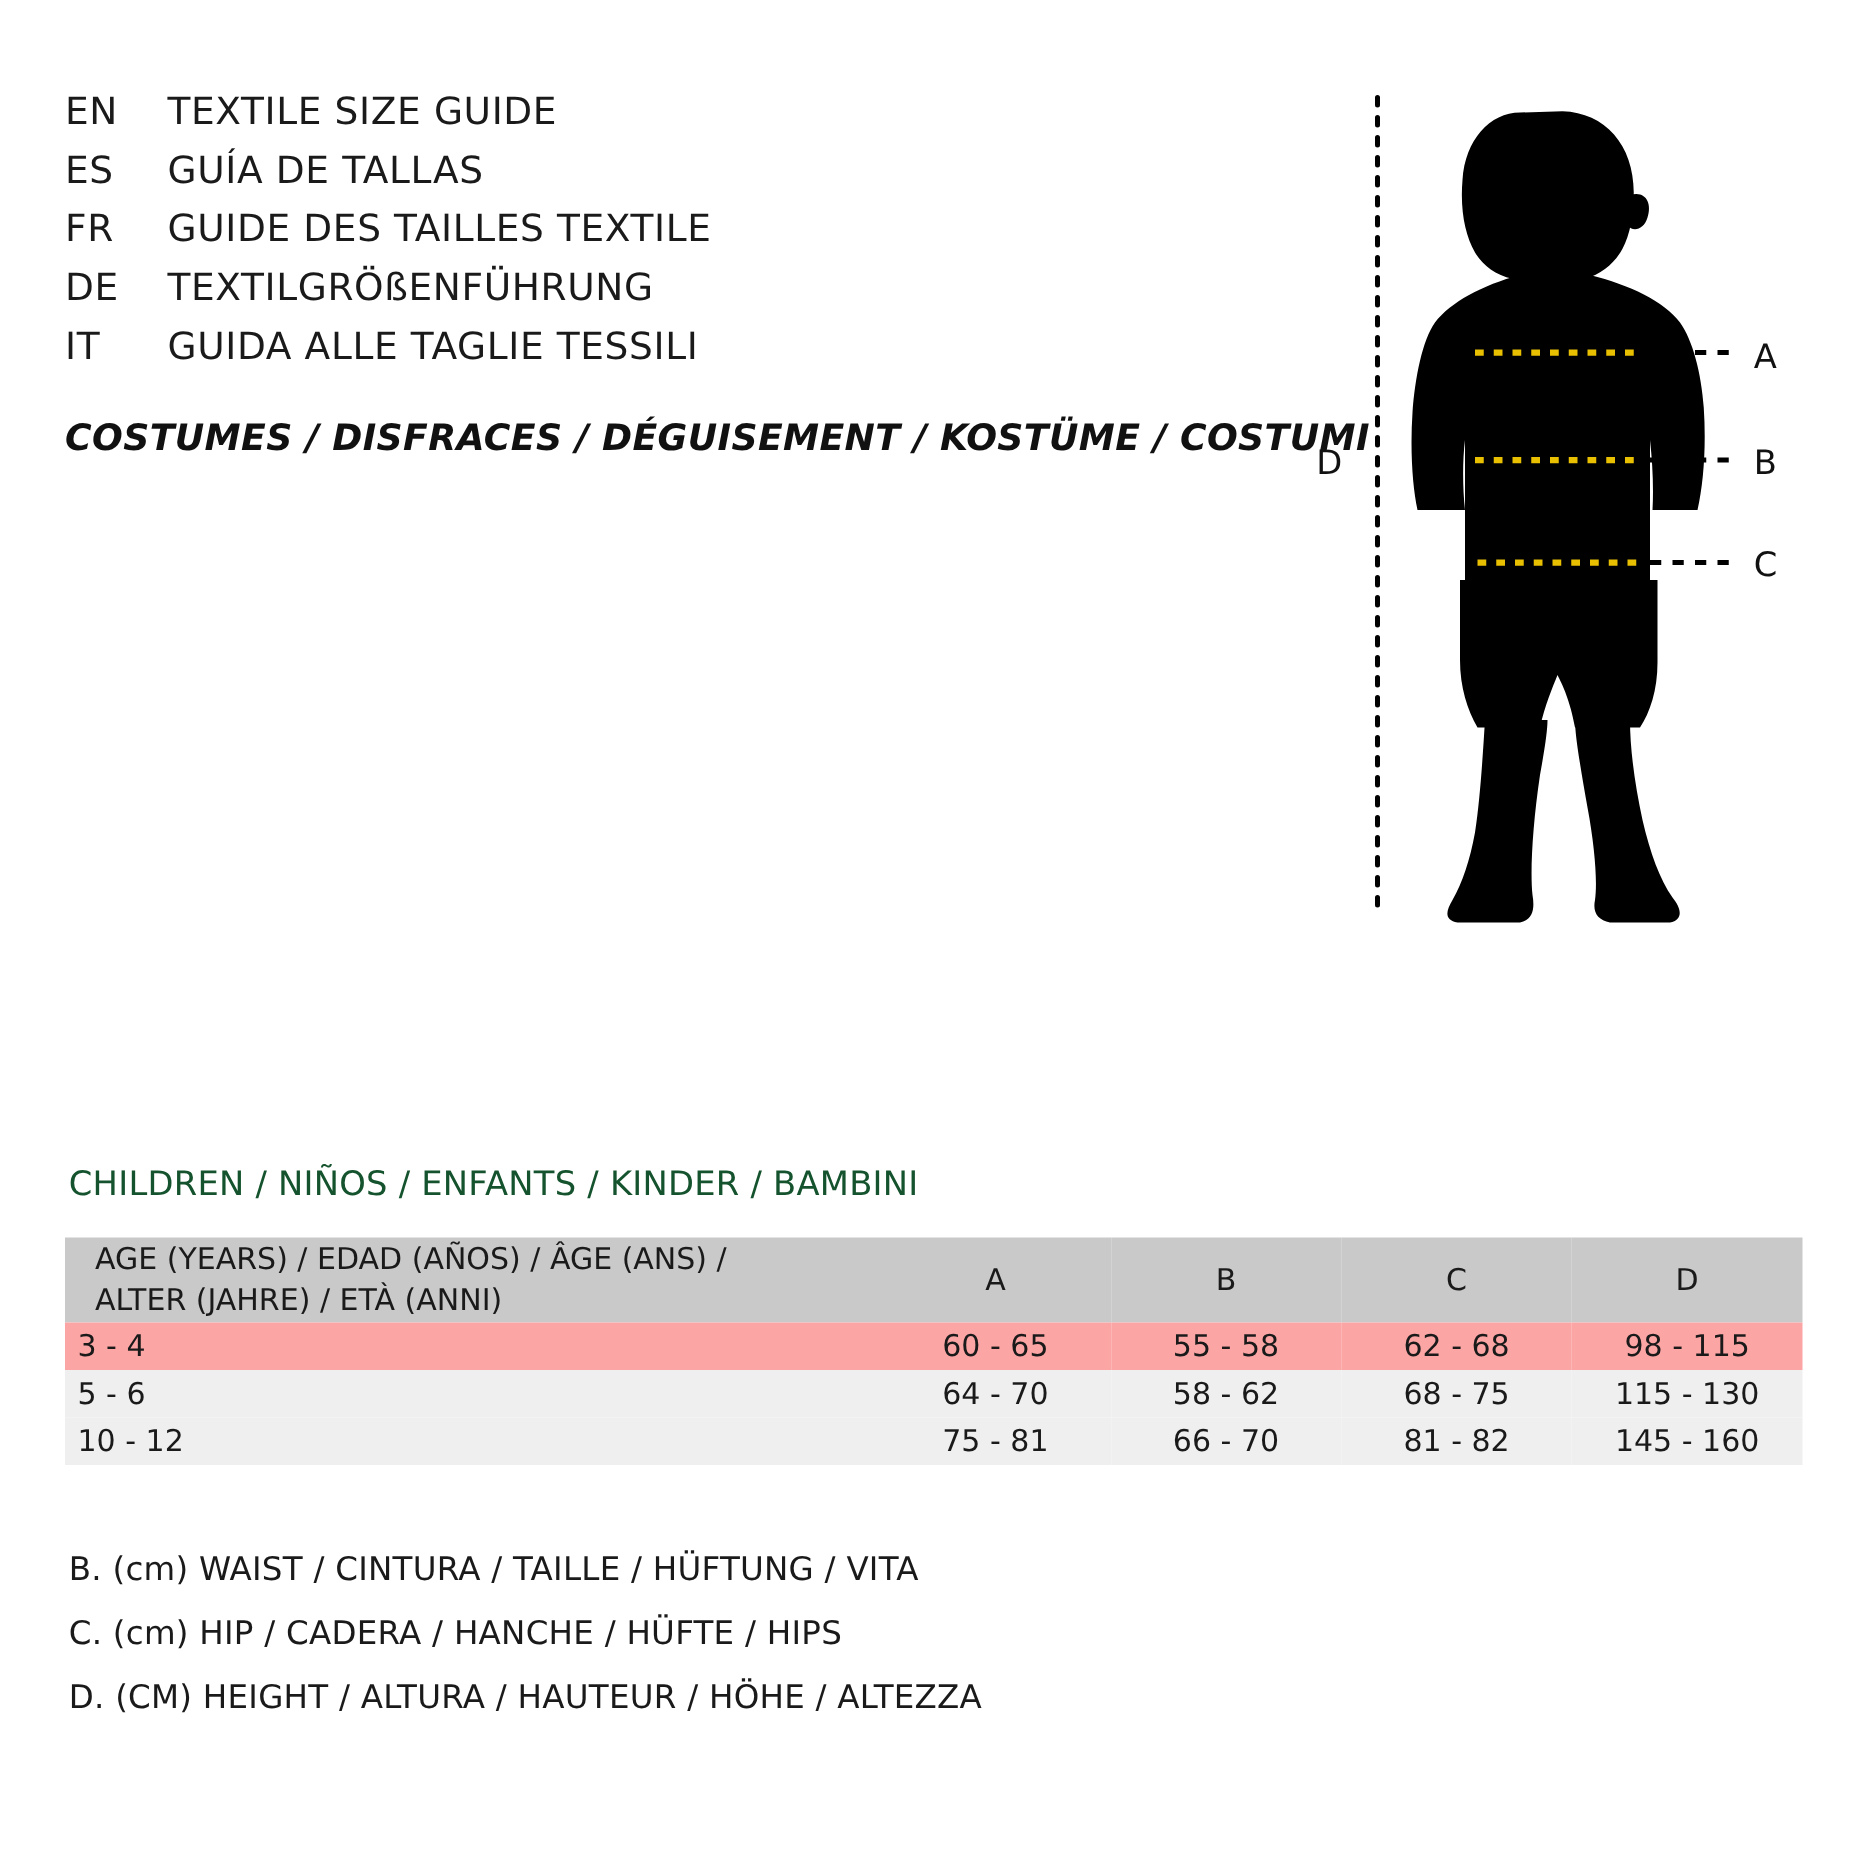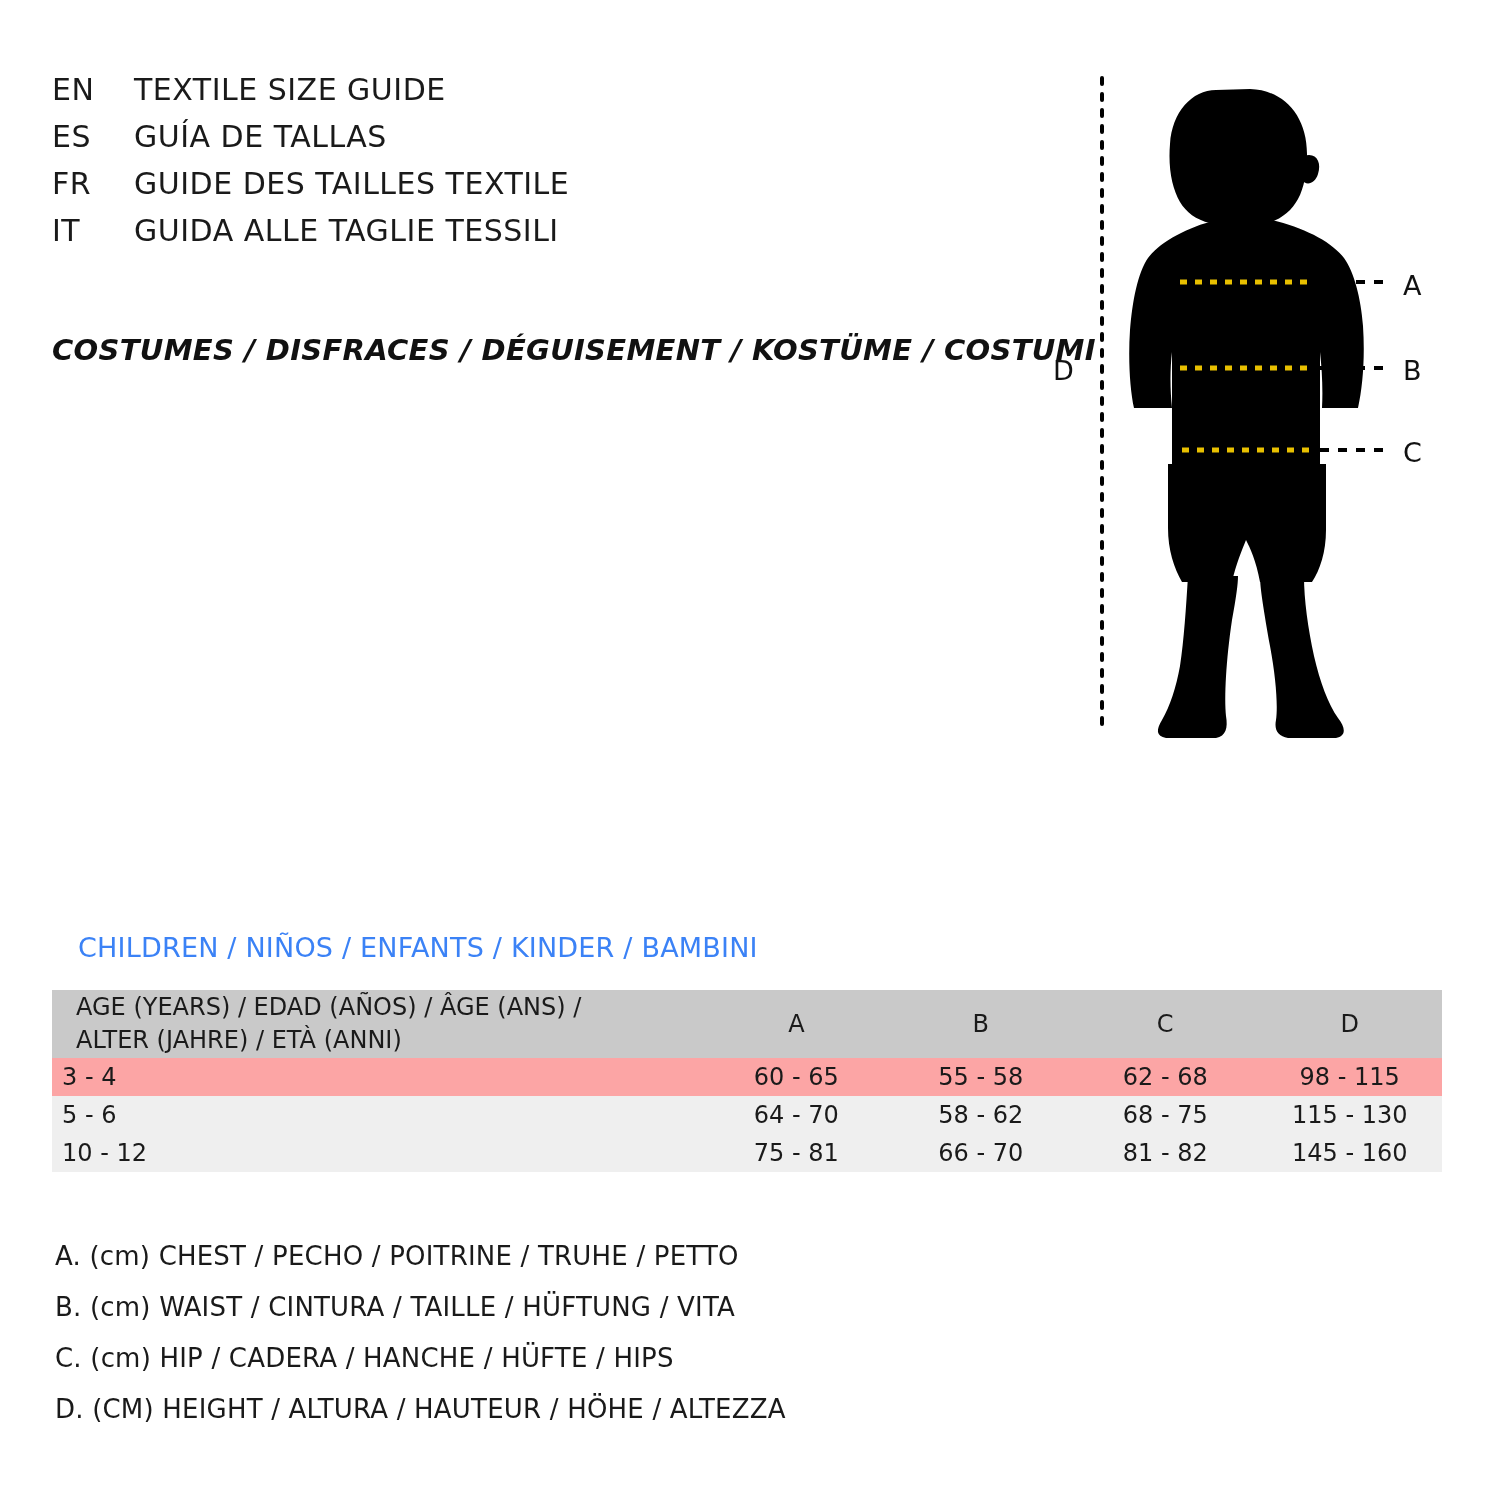--- a/index.html
+++ b/index.html
@@ -78,23 +78,22 @@
   .label-b { left: 383px; top: 295px; }
   .label-c { left: 383px; top: 377px; }
   .label-d { left: 33px;  top: 295px; }
 
   
   .table-caption {
     position: absolute;
     left: 55px;
     top: 932px;
     font-size: 27px;
-    color: #3b82f6;
+    color: #14532d;
     letter-spacing: 0.2px;
-    margin-left: 23px;
   }
   table.size-table {
     position: absolute;
     left: 52px;
     top: 990px;
     width: 1390px;
     border-collapse: collapse;
     font-size: 24px;
     color: #1a1a1a;
   }
@@ -151,20 +150,24 @@
       <span class="lang-code">EN</span>
       <span class="lang-text">TEXTILE SIZE GUIDE</span>
     </div>
     <div class="lang-row">
       <span class="lang-code">ES</span>
       <span class="lang-text">GUÍA DE TALLAS</span>
     </div>
     <div class="lang-row">
       <span class="lang-code">FR</span>
       <span class="lang-text">GUIDE DES TAILLES TEXTILE</span>
+    </div>
+    <div class="lang-row">
+      <span class="lang-code">DE</span>
+      <span class="lang-text">TEXTILGRÖßENFÜHRUNG</span>
     </div>
     <div class="lang-row">
       <span class="lang-code">IT</span>
       <span class="lang-text">GUIDA ALLE TAGLIE TESSILI</span>
     </div>
   </div>
 
   <div class="costumes-line">COSTUMES / DISFRACES / DÉGUISEMENT / KOSTÜME / COSTUMI</div>
 
   <div class="figure-area">
@@ -283,19 +286,18 @@
         <td class="col-age">10 - 12</td>
         <td class="col-m">75 - 81</td>
         <td class="col-m">66 - 70</td>
         <td class="col-m">81 - 82</td>
         <td class="col-m">145 - 160</td>
       </tr>
     </tbody>
   </table>
 
   <div class="legend">
-    <div class="legend-row">A. (cm) CHEST / PECHO / POITRINE / TRUHE / PETTO</div>
     <div class="legend-row">B. (cm) WAIST / CINTURA / TAILLE / HÜFTUNG / VITA</div>
     <div class="legend-row">C. (cm) HIP / CADERA / HANCHE / HÜFTE / HIPS</div>
     <div class="legend-row">D. (CM) HEIGHT / ALTURA / HAUTEUR / HÖHE / ALTEZZA</div>
   </div>
 
 </div>
 
 </body></html>

